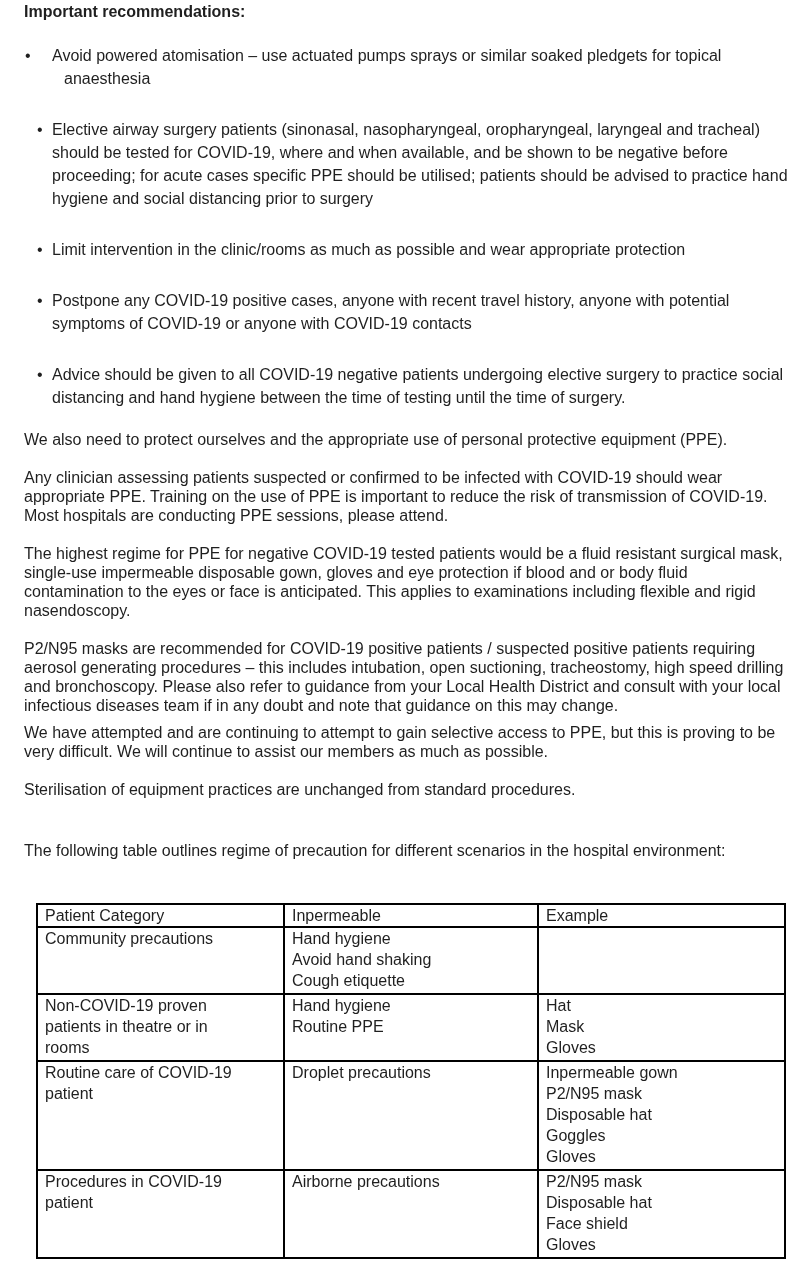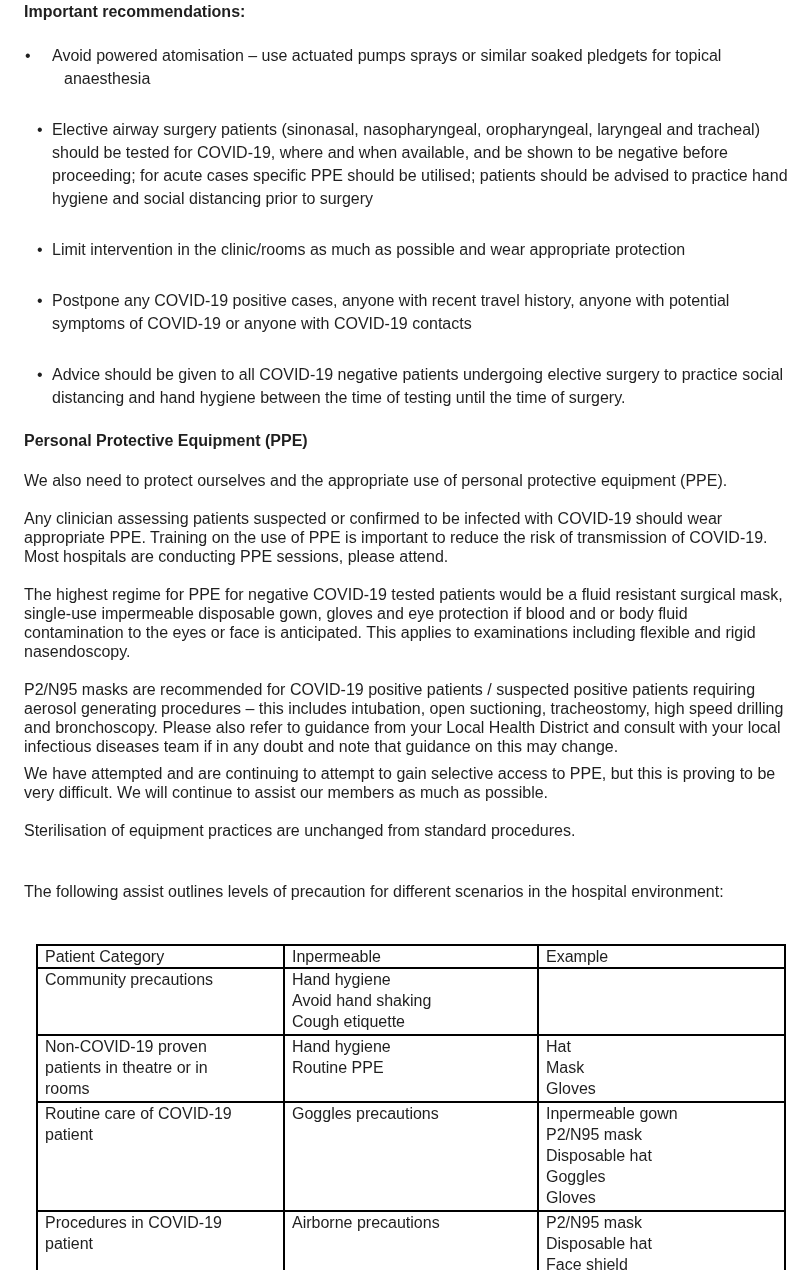--- a/index.html
+++ b/index.html
@@ -87,35 +87,34 @@
   <h1 class="h-bold">Important recommendations:</h1>
 
   <ul class="rec-list">
     <li class="extra-wrap-indent">Avoid powered atomisation – use actuated pumps sprays or similar soaked pledgets for topical anaesthesia</li>
     <li>Elective airway surgery patients (sinonasal, nasopharyngeal, oropharyngeal, laryngeal and tracheal) should be tested for COVID-19, where and when available, and be shown to be negative before proceeding; for acute cases specific PPE should be utilised; patients should be advised to practice hand hygiene and social distancing prior to surgery</li>
     <li>Limit intervention in the clinic/rooms as much as possible and wear appropriate protection</li>
     <li>Postpone any COVID-19 positive cases, anyone with recent travel history, anyone with potential symptoms of COVID-19 or anyone with COVID-19 contacts</li>
     <li>Advice should be given to all COVID-19 negative patients undergoing elective surgery to practice social distancing and hand hygiene between the time of testing until the time of surgery.</li>
   </ul>
 
-  <h2 class="h-bold h-ppe">Personal Protective Equipment (PPE)</h2>
 
   <p class="body first-after-h">We also need to protect ourselves and the appropriate use of personal protective equipment (PPE).</p>
 
   <p class="body">Any clinician assessing patients suspected or confirmed to be infected with COVID-19 should wear appropriate PPE. Training on the use of PPE is important to reduce the risk of transmission of COVID-19. Most hospitals are conducting PPE sessions, please attend.</p>
 
   <p class="body">The highest regime for PPE for negative COVID-19 tested patients would be a fluid resistant surgical mask, single-use impermeable disposable gown, gloves and eye protection if blood and or body fluid contamination to the eyes or face is anticipated. This applies to examinations including flexible and rigid nasendoscopy.</p>
 
   <p class="body">P2/N95 masks are recommended for COVID-19 positive patients / suspected positive patients requiring aerosol generating procedures – this includes intubation, open suctioning, tracheostomy, high speed drilling and bronchoscopy. Please also refer to guidance from your Local Health District and consult with your local infectious diseases team if in any doubt and note that guidance on this may change.</p>
 
   <p class="body no-gap">We have attempted and are continuing to attempt to gain selective access to PPE, but this is proving to be very difficult. We will continue to assist our members as much as possible.</p>
 
   <p class="body">Sterilisation of equipment practices are unchanged from standard procedures.</p>
 
-  <p class="body table-intro">The following assist outlines levels of precaution for different scenarios in the hospital environment:</p>
+  <p class="body table-intro">The following table outlines regime of precaution for different scenarios in the hospital environment:</p>
 
   <table class="precautions">
     <colgroup>
         <col class="c1">
         <col class="c2">
         <col class="c3">
       </colgroup>
     <thead>
       <tr>
         <th>Patient Category</th>
@@ -150,21 +149,21 @@
             <div class="cell-line">Mask</div>
             <div class="cell-line">Gloves</div>
           </td>
       </tr>
       <tr>
         <td>
             <div class="cell-line">Routine care of COVID-19</div>
             <div class="cell-line">patient</div>
           </td>
         <td>
-            <div class="cell-line">Goggles precautions</div>
+            <div class="cell-line">Droplet precautions</div>
           </td>
         <td>
             <div class="cell-line">Inpermeable gown</div>
             <div class="cell-line">P2/N95 mask</div>
             <div class="cell-line">Disposable hat</div>
             <div class="cell-line">Goggles</div>
             <div class="cell-line">Gloves</div>
           </td>
       </tr>
       <tr>

